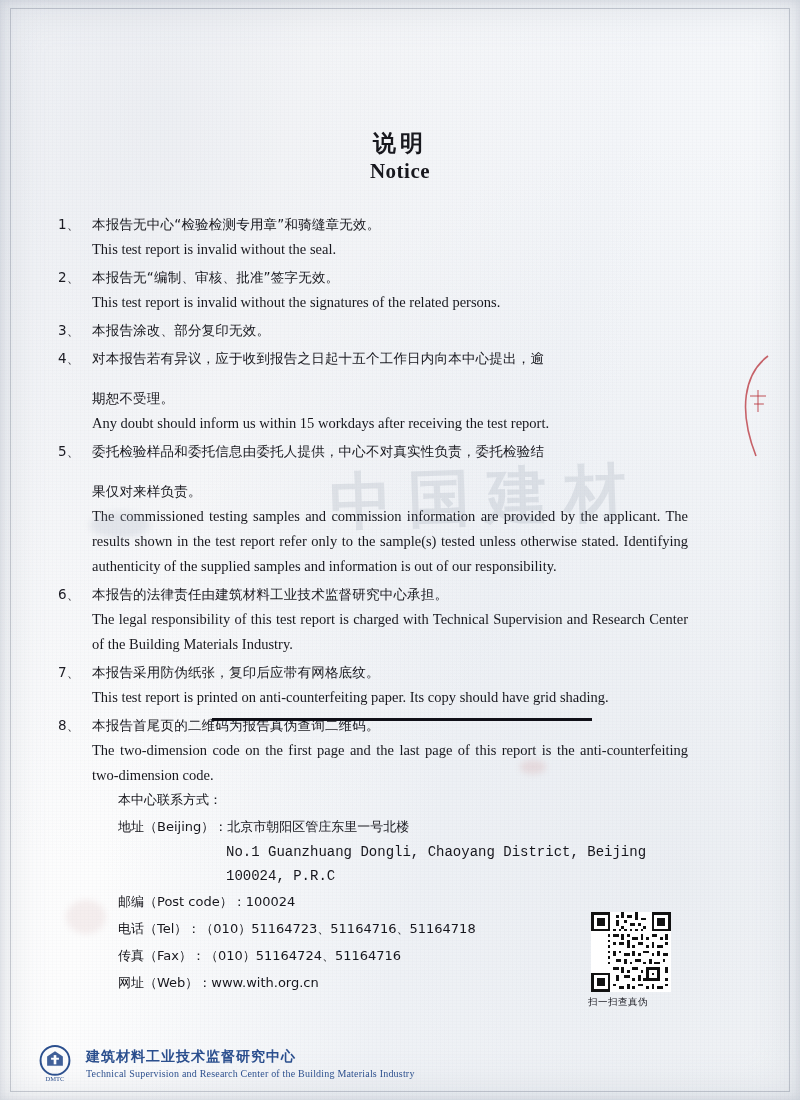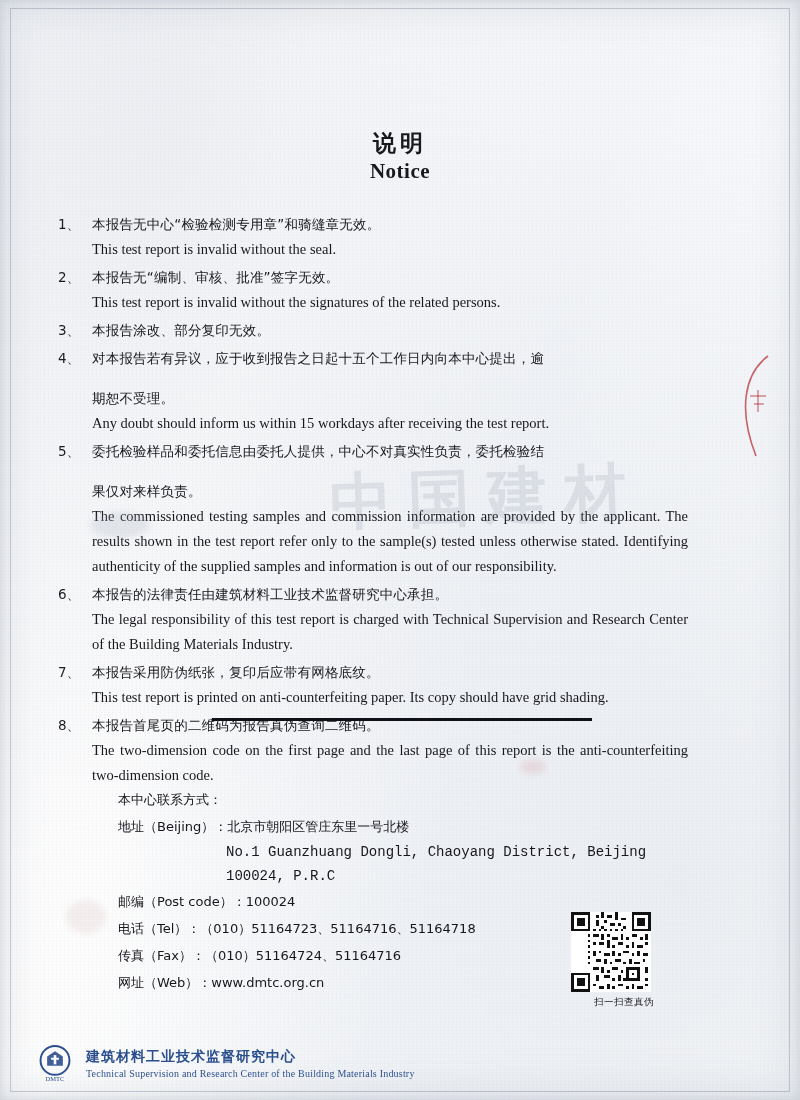--- a/index.html
+++ b/index.html
@@ -158,24 +158,24 @@
     font-family: Liberation Mono, monospace;
     font-size: 14px;
     line-height: 24px;
     padding-left: 108px;
     color: #16161c;
   }
 
   
   .qr-wrap {
     position: absolute;
-    left: 568px;
+    left: 588px;
     top: 912px;
     width: 86px;
-    text-align: right;
+    text-align: left;
   }
   .qr {
     width: 80px;
     height: 80px;
     margin: 0 auto;
     display: block;
     background: #fff;
   }
   .qr-caption {
     font-family: "DejaVu Sans", sans-serif;
@@ -321,21 +321,21 @@
 
   <div class="contact-block">
     <div class="contact-head">本中心联系方式：</div>
     <div class="contact-row">
       <span>地址（Beijing）：</span><span>北京市朝阳区管庄东里一号北楼</span>
     </div>
     <div class="contact-sub">No.1 Guanzhuang Dongli, Chaoyang District, Beijing 100024, P.R.C</div>
     <div class="contact-row">邮编（Post code）：100024</div>
     <div class="contact-row">电话（Tel）：（010）51164723、51164716、51164718</div>
     <div class="contact-row">传真（Fax）：（010）51164724、51164716</div>
-    <div class="contact-row">网址（Web）：www.dmtc.org.cn</div>
+    <div class="contact-row">网址（Web）：www.with.org.cn</div>
   </div>
 
   <div class="qr-wrap">
     <svg class="qr" viewBox="0 0 29 29" shape-rendering="crispEdges">
       <rect width="29" height="29" fill="#ffffff"></rect>
       <g fill="#111111">
 
         <rect x="0" y="0" width="7" height="1"></rect>
           <rect x="0" y="6" width="7" height="1"></rect>
         <rect x="0" y="0" width="1" height="7"></rect>

